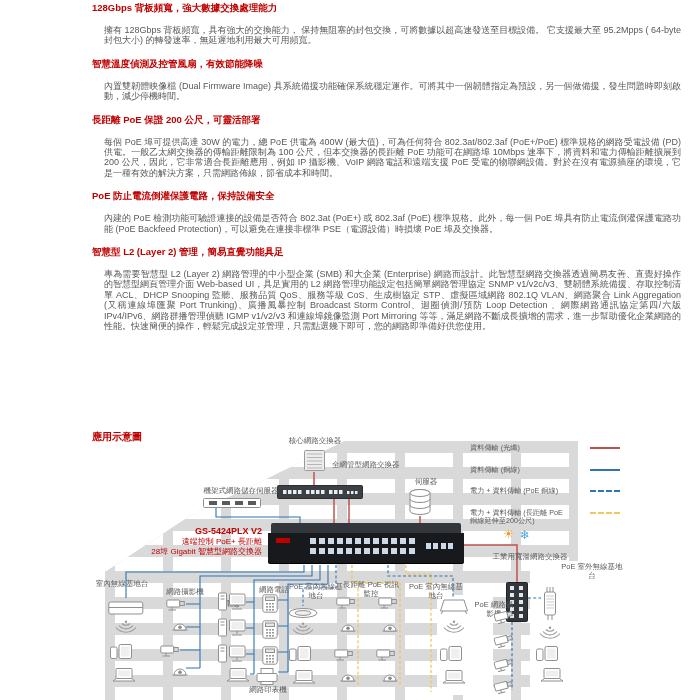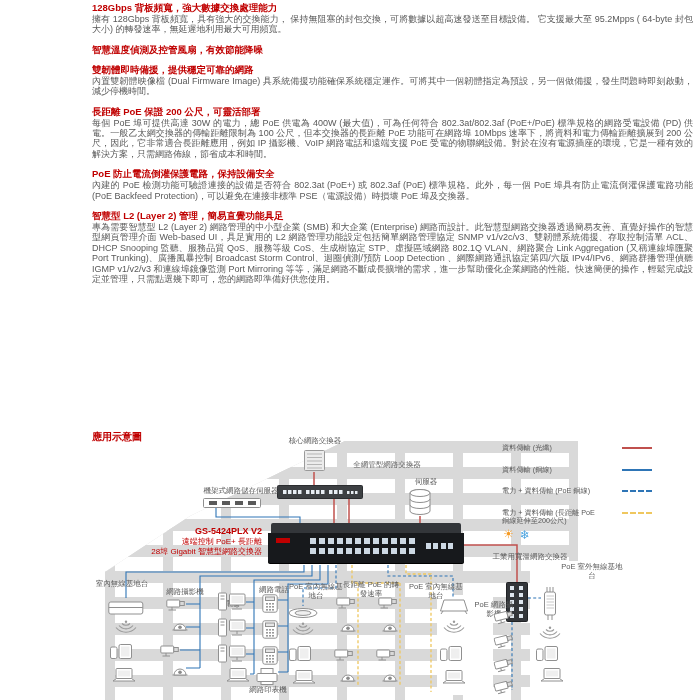--- a/index.html
+++ b/index.html
@@ -2,52 +2,52 @@
 <html><head>
 <meta charset="utf-8">
 <style>
   html,body{margin:0;padding:0;}
   body{width:700px;height:700px;background:#fff;font-family:"Liberation Sans","DejaVu Sans",sans-serif;overflow:hidden;position:relative;}
   .page{position:absolute;inset:0;background:#fff;}
   
   .copy{position:absolute;left:92px;top:2px;width:601px;}
   .sec{margin-bottom:9px;}
   .sec h3{margin:0 0 1px 0;font-size:9.5px;line-height:11px;color:#c00000;font-weight:bold;}
-  .sec p{margin:0;font-size:9px;line-height:10.4px;color:#595959;text-align:justify;}
+  .sec p{margin:12px;font-size:9px;line-height:10.4px;color:#595959;text-align:justify;}
   .diagram-title{position:absolute;left:92px;top:430px;font-size:10px;font-weight:bold;color:#c00000;}
   
   .diagram{position:absolute;left:0;top:0;width:700px;height:700px;pointer-events:none;}
   .building{position:absolute;left:105px;top:441px;width:473px;height:259px;
     background:
       repeating-linear-gradient(90deg,#d9d9d9 0 10px,rgba(0,0,0,0) 10px 58px),
       repeating-linear-gradient(180deg,#d9d9d9 0 12px,#ffffff 12px 26px),
       #d9d9d9;
     clip-path:polygon(240px 0,473px 0,473px 120px,425px 120px,425px 259px,0 259px,0 131px,85px 75px);}
   .room-white{position:absolute;left:437px;top:595px;width:56px;height:100px;background:#fff;}
   svg.lines{position:absolute;left:0;top:0;width:700px;height:700px;}
   .r{stroke:#c0504d;stroke-width:1.5;fill:none;}
   .b{stroke:#2e75b6;stroke-width:1.1;fill:none;}
   .bd{stroke:#2e75b6;stroke-width:1.1;fill:none;stroke-dasharray:3 2.2;}
   .yd{stroke:#efc75e;stroke-width:1.3;fill:none;stroke-dasharray:3 2.2;}
   .lbl{position:absolute;font-size:7.5px;line-height:8.6px;color:#595959;text-align:center;}
-  .lbl.left{text-align:center;}
+  .lbl.left{text-align:left;}
   .icon{position:absolute;}
   
   .gsw{position:absolute;left:268px;top:523px;width:196px;height:42px;}
   .gsw .top{position:absolute;left:3px;top:0;width:190px;height:11px;background:#33363a;border-radius:2px 2px 0 0;}
   .gsw .body{position:absolute;left:0;top:10px;width:196px;height:30px;background:#17191c;border-radius:0 0 2px 2px;box-shadow:0 1px 0 #000;}
   .gsw .logo{position:absolute;left:8px;top:15px;width:14px;height:5px;background:#c00000;}
   .gsw .prow{position:absolute;left:42px;width:108px;height:6px;background:repeating-linear-gradient(90deg,#cdd9e4 0 6px,#17191c 6px 9px);}
   .gsw .p1{top:15px;} .gsw .p2{top:25px;}
   .gsw .sfp{position:absolute;left:158px;top:20px;width:28px;height:6px;background:repeating-linear-gradient(90deg,#cdd9e4 0 5px,#17191c 5px 7.5px);}
   .gs-label{position:absolute;left:128px;top:526px;width:134px;text-align:right;color:#c00000;}
   .gs-label .m{font-size:9px;font-weight:bold;line-height:11px;}
   .gs-label .s{font-size:8px;line-height:10px;}
   
-  .legend{position:absolute;left:470px;top:444px;width:150px;margin-left:32px;}
+  .legend{position:absolute;left:470px;top:444px;width:150px;}
   .lg-row{position:relative;margin-bottom:3.5px;min-height:9px;}
   .lg-row .t{display:inline-block;width:102px;font-size:7.2px;line-height:8.4px;color:#595959;vertical-align:top;}
   .lg-row .sw{position:absolute;right:0;top:3px;width:30px;border-top-width:2px;}
   .sw.solid{border-top-style:solid;} .sw.dashed{border-top-style:dashed;}
   .sw.c1{border-top-color:#c0504d;} .sw.c2,.sw.c3{border-top-color:#2e75b6;} .sw.c4{border-top-color:#efc75e;}
   .glyph{position:absolute;font-size:12px;line-height:12px;}
   .sun{color:#f59a23;} .snow{color:#4aa3df;}
 </style>
 </head>
 <body>
@@ -184,21 +184,20 @@
 
   <div class="copy">
     <div class="sec">
       <h3>128Gbps 背板頻寬，強大數據交換處理能力</h3>
       <p>擁有 128Gbps 背板頻寬，具有強大的交換能力， 保持無阻塞的封包交換，可將數據以超高速發送至目標設備。 它支援最大至 95.2Mpps ( 64-byte 封包大小) 的轉發速率，無延遲地利用最大可用頻寬。</p>
     </div>
     <div class="sec">
       <h3>智慧溫度偵測及控管風扇，有效節能降噪</h3>
     </div>
     <div class="sec">
-      <h3>雙韌體即時備援，提供穩定可靠的網路</h3>
       <p>內置雙韌體映像檔 (Dual Firmware Image) 具系統備援功能確保系統穩定運作。可將其中一個韌體指定為預設，另一個做備援，發生問題時即刻啟動，減少停機時間。</p>
     </div>
     <div class="sec">
       <h3>長距離 PoE 保證 200 公尺，可靈活部署</h3>
       <p>每個 PoE 埠可提供高達 30W 的電力，總 PoE 供電為 400W (最大值)，可為任何符合 802.3at/802.3af (PoE+/PoE) 標準規格的網路受電設備 (PD) 供電。一般乙太網交換器的傳輸距離限制為 100 公尺，但本交換器的長距離 PoE 功能可在網路埠 10Mbps 速率下，將資料和電力傳輸距離擴展到 200 公尺，因此，它非常適合長距離應用，例如 IP 攝影機、VoIP 網路電話和遠端支援 PoE 受電的物聯網設備。對於在沒有電源插座的環境，它是一種有效的解決方案，只需網路佈線，節省成本和時間。</p>
     </div>
     <div class="sec">
       <h3>PoE 防止電流倒灌保護電路，保持設備安全</h3>
       <p>內建的 PoE 檢測功能可驗證連接的設備是否符合 802.3at (PoE+) 或 802.3af (PoE) 標準規格。此外，每一個 PoE 埠具有防止電流倒灌保護電路功能 (PoE Backfeed Protection)，可以避免在連接非標準 PSE（電源設備）時損壞 PoE 埠及交換器。</p>
     </div>
@@ -372,21 +371,21 @@
     <svg class="icon" style="left:291px;top:622px;" width="24" height="14">
         <use href="#sy-wifi"></use>
       </svg>
     <svg class="icon" style="left:289px;top:646px;" width="22" height="15">
         <use href="#sy-tabphone"></use>
       </svg>
     <svg class="icon" style="left:292px;top:670px;" width="24" height="14">
         <use href="#sy-laptop"></use>
       </svg>
 
-    <div class="lbl" style="left:340px;top:581px;width:62px;">長距離 PoE 的轉發速率</div>
+    <div class="lbl" style="left:340px;top:581px;width:62px;">長距離 PoE 視訊監控</div>
     <svg class="icon" style="left:336px;top:596px;" width="20" height="13">
         <use href="#sy-camb"></use>
       </svg>
     <svg class="icon" style="left:340px;top:622px;" width="16" height="11">
         <use href="#sy-camd"></use>
       </svg>
     <svg class="icon" style="left:334px;top:648px;" width="20" height="13">
         <use href="#sy-camb"></use>
       </svg>
     <svg class="icon" style="left:340px;top:672px;" width="16" height="11">

